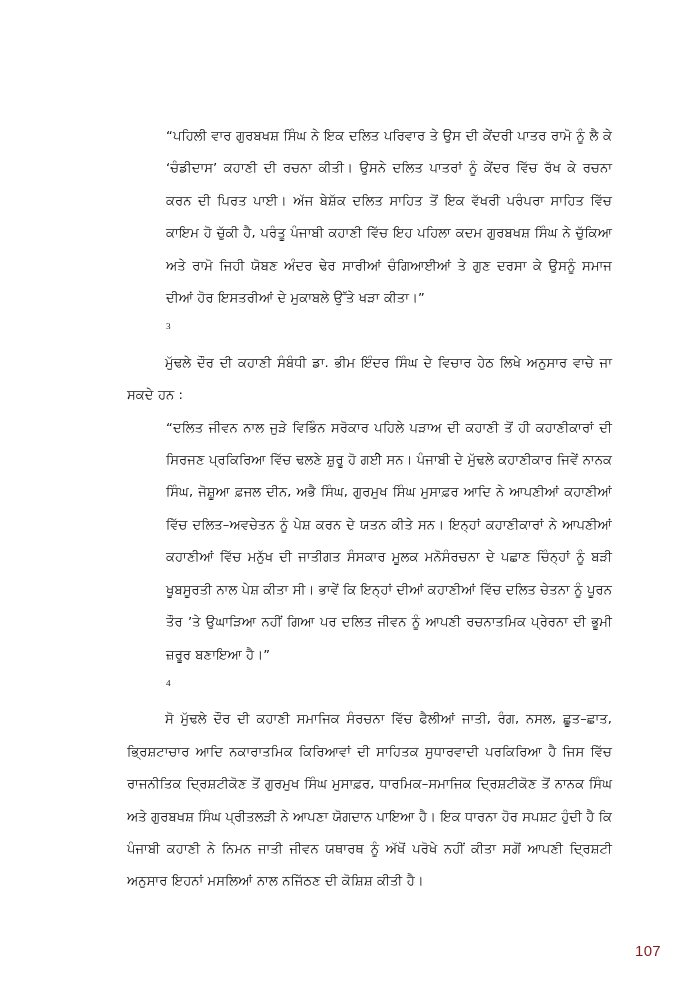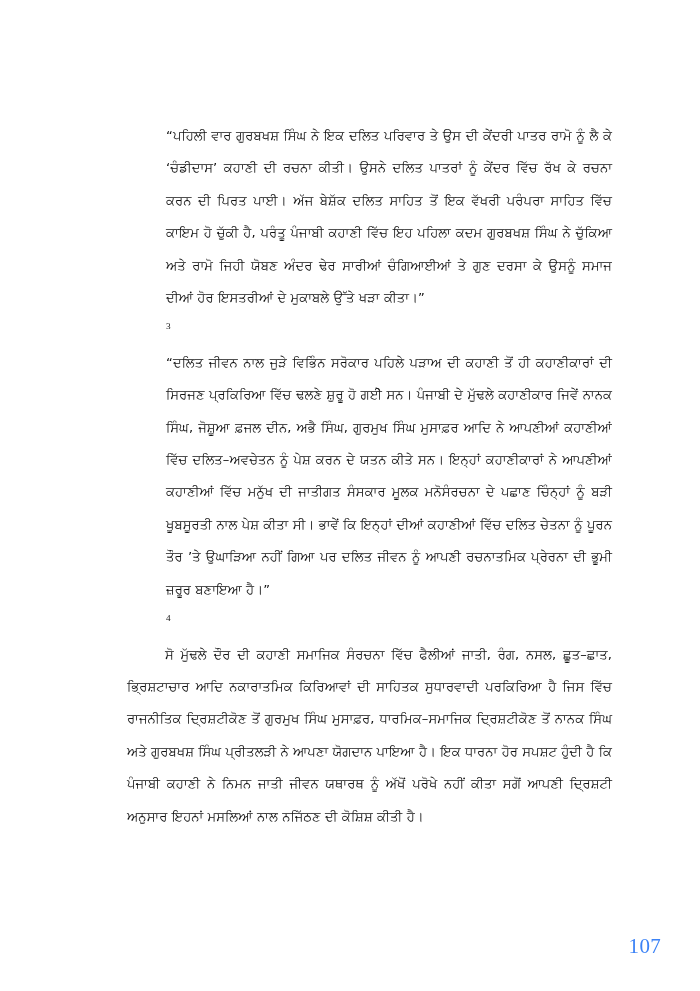--- a/index.html
+++ b/index.html
@@ -63,39 +63,40 @@
     font-family: "Liberation Serif", serif;
     font-size: 9.2px;
     vertical-align: super;
     line-height: 0;
   }
 
   .page-number {
     position: absolute;
     right: 60px;
     bottom: 32px;
-    font-family: Liberation Serif, serif;
-    font-size: 21px;
-    color: #3b82f6;
+    font-family: Liberation Sans, sans-serif;
+    font-size: 15px;
+    color: #7f1d1d;
     letter-spacing: 0.3px;
   }
 
   .blk { display: block; }
 </style>
 </head>
 <body>
 
 <div class="page">
 
   <div class="content">
 
     <div class="quote-block">
       <p class="para"><span class="blk">“ਪਹਿਲੀ ਵਾਰ ਗੁਰਬਖਸ਼ ਸਿੰਘ ਨੇ ਇਕ ਦਲਿਤ ਪਰਿਵਾਰ ਤੇ ਉਸ ਦੀ ਕੇਂਦਰੀ ਪਾਤਰ ਰਾਮੋ ਨੂੰ ਲੈ ਕੇ ‘ਚੰਡੀਦਾਸ’ ਕਹਾਣੀ ਦੀ ਰਚਨਾ ਕੀਤੀ। ਉਸਨੇ ਦਲਿਤ ਪਾਤਰਾਂ ਨੂੰ ਕੇਂਦਰ ਵਿੱਚ ਰੱਖ ਕੇ ਰਚਨਾ ਕਰਨ ਦੀ ਪਿਰਤ ਪਾਈ। ਅੱਜ ਬੇਸ਼ੱਕ ਦਲਿਤ ਸਾਹਿਤ ਤੋਂ ਇਕ ਵੱਖਰੀ ਪਰੰਪਰਾ ਸਾਹਿਤ ਵਿੱਚ ਕਾਇਮ ਹੋ ਚੁੱਕੀ ਹੈ, ਪਰੰਤੂ ਪੰਜਾਬੀ ਕਹਾਣੀ ਵਿੱਚ ਇਹ ਪਹਿਲਾ ਕਦਮ ਗੁਰਬਖਸ਼ ਸਿੰਘ ਨੇ ਚੁੱਕਿਆ ਅਤੇ ਰਾਮੋ ਜਿਹੀ ਯੋਬਣ ਅੰਦਰ ਢੇਰ ਸਾਰੀਆਂ ਚੰਗਿਆਈਆਂ ਤੇ ਗੁਣ ਦਰਸਾ ਕੇ ਉਸਨੂੰ ਸਮਾਜ ਦੀਆਂ ਹੋਰ ਇਸਤਰੀਆਂ ਦੇ ਮੁਕਾਬਲੇ ਉੱਤੇ ਖੜਾ ਕੀਤਾ।”</span><span class="sup">3</span></p>
     </div>
 
+    <p class="para hang-indent"><span>ਮੁੱਢਲੇ ਦੌਰ ਦੀ ਕਹਾਣੀ ਸੰਬੰਧੀ ਡਾ. ਭੀਮ ਇੰਦਰ ਸਿੰਘ ਦੇ ਵਿਚਾਰ ਹੇਠ ਲਿਖੇ ਅਨੁਸਾਰ ਵਾਚੇ ਜਾ ਸਕਦੇ ਹਨ :</span></p>
 
     <div class="quote-block">
       <p class="para"><span class="blk">“ਦਲਿਤ ਜੀਵਨ ਨਾਲ ਜੁੜੇ ਵਿਭਿੰਨ ਸਰੋਕਾਰ ਪਹਿਲੇ ਪੜਾਅ ਦੀ ਕਹਾਣੀ ਤੋਂ ਹੀ ਕਹਾਣੀਕਾਰਾਂ ਦੀ ਸਿਰਜਣ ਪ੍ਰਕਿਰਿਆ ਵਿੱਚ ਢਲਣੇ ਸ਼ੁਰੂ ਹੋ ਗਈੇ ਸਨ। ਪੰਜਾਬੀ ਦੇ ਮੁੱਢਲੇ ਕਹਾਣੀਕਾਰ ਜਿਵੇਂ ਨਾਨਕ ਸਿੰਘ, ਜੋਸ਼ੂਆ ਫ਼ਜਲ ਦੀਨ, ਅਭੈ ਸਿੰਘ, ਗੁਰਮੁਖ ਸਿੰਘ ਮੁਸਾਫ਼ਰ ਆਦਿ ਨੇ ਆਪਣੀਆਂ ਕਹਾਣੀਆਂ ਵਿੱਚ ਦਲਿਤ–ਅਵਚੇਤਨ ਨੂੰ ਪੇਸ਼ ਕਰਨ ਦੇ ਯਤਨ ਕੀਤੇ ਸਨ। ਇਨ੍ਹਾਂ ਕਹਾਣੀਕਾਰਾਂ ਨੇ ਆਪਣੀਆਂ ਕਹਾਣੀਆਂ ਵਿੱਚ ਮਨੁੱਖ ਦੀ ਜਾਤੀਗਤ ਸੰਸਕਾਰ ਮੂਲਕ ਮਨੋਸੰਰਚਨਾ ਦੇ ਪਛਾਣ ਚਿੰਨ੍ਹਾਂ ਨੂੰ ਬੜੀ ਖੂਬਸੂਰਤੀ ਨਾਲ ਪੇਸ਼ ਕੀਤਾ ਸੀ। ਭਾਵੇਂ ਕਿ ਇਨ੍ਹਾਂ ਦੀਆਂ ਕਹਾਣੀਆਂ ਵਿੱਚ ਦਲਿਤ ਚੇਤਨਾ ਨੂੰ ਪੂਰਨ ਤੌਰ ’ਤੇ ਉਘਾੜਿਆ ਨਹੀਂ ਗਿਆ ਪਰ ਦਲਿਤ ਜੀਵਨ ਨੂੰ ਆਪਣੀ ਰਚਨਾਤਮਿਕ ਪ੍ਰੇਰਨਾ ਦੀ ਭੂਮੀ ਜ਼ਰੂਰ ਬਣਾਇਆ ਹੈ।”</span><span class="sup">4</span></p>
     </div>
 
     <p class="para hang-indent"><span>ਸੋ ਮੁੱਢਲੇ ਦੌਰ ਦੀ ਕਹਾਣੀ ਸਮਾਜਿਕ ਸੰਰਚਨਾ ਵਿੱਚ ਫੈਲੀਆਂ ਜਾਤੀ, ਰੰਗ, ਨਸਲ, ਛੂਤ–ਛਾਤ, ਭ੍ਰਿਸ਼ਟਾਚਾਰ ਆਦਿ ਨਕਾਰਾਤਮਿਕ ਕਿਰਿਆਵਾਂ ਦੀ ਸਾਹਿਤਕ ਸੁਧਾਰਵਾਦੀ ਪਰਕਿਰਿਆ ਹੈ ਜਿਸ ਵਿੱਚ ਰਾਜਨੀਤਿਕ ਦ੍ਰਿਸ਼ਟੀਕੋਣ ਤੋਂ ਗੁਰਮੁਖ ਸਿੰਘ ਮੁਸਾਫ਼ਰ, ਧਾਰਮਿਕ–ਸਮਾਜਿਕ ਦ੍ਰਿਸ਼ਟੀਕੋਣ ਤੋਂ ਨਾਨਕ ਸਿੰਘ ਅਤੇ ਗੁਰਬਖਸ਼ ਸਿੰਘ ਪ੍ਰੀਤਲੜੀ ਨੇ ਆਪਣਾ ਯੋਗਦਾਨ ਪਾਇਆ ਹੈ। ਇਕ ਧਾਰਨਾ ਹੋਰ ਸਪਸ਼ਟ ਹੁੰਦੀ ਹੈ ਕਿ ਪੰਜਾਬੀ ਕਹਾਣੀ ਨੇ ਨਿਮਨ ਜਾਤੀ ਜੀਵਨ ਯਥਾਰਥ ਨੂੰ ਅੱਖੋਂ ਪਰੋਖੇ ਨਹੀਂ ਕੀਤਾ ਸਗੋਂ ਆਪਣੀ ਦ੍ਰਿਸ਼ਟੀ ਅਨੁਸਾਰ ਇਹਨਾਂ ਮਸਲਿਆਂ ਨਾਲ ਨਜਿੱਠਣ ਦੀ ਕੋਸ਼ਿਸ਼ ਕੀਤੀ ਹੈ।</span></p>
 
   </div>
 
   <div class="page-number">107</div>

